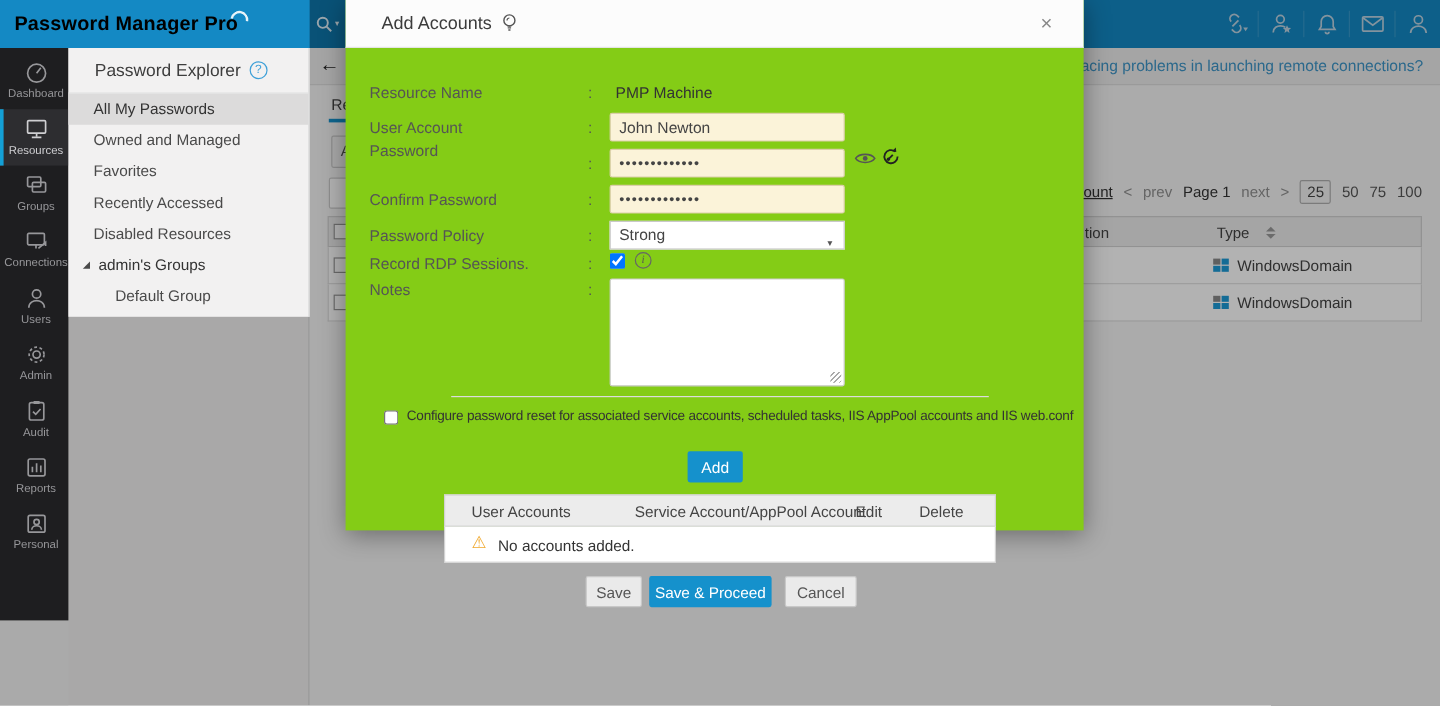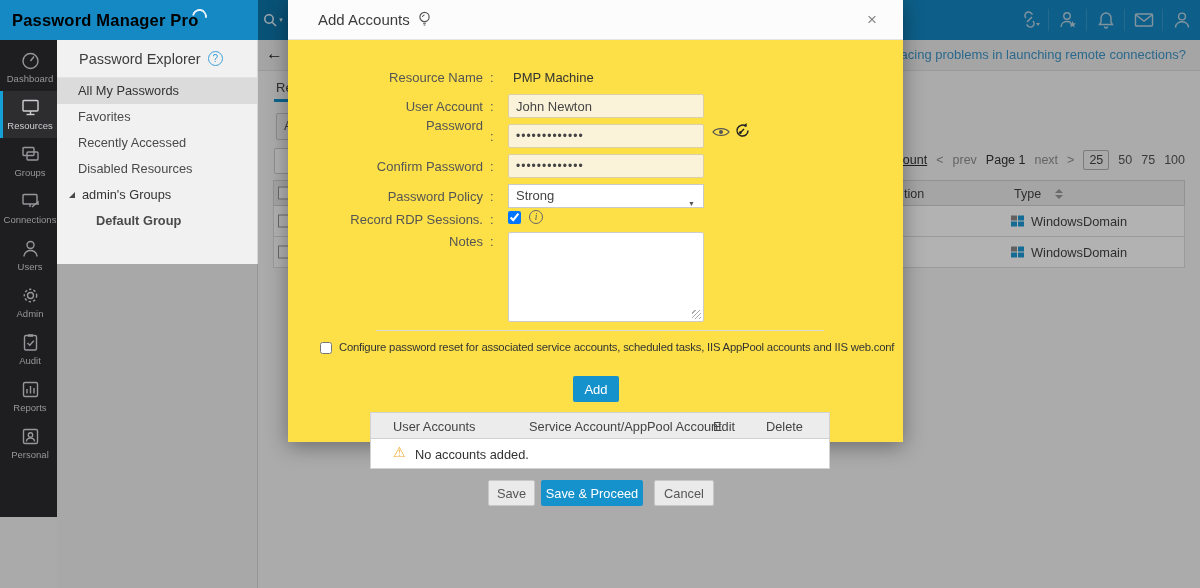--- a/index.html
+++ b/index.html
@@ -29,21 +29,21 @@
   
   #explorer-base { left:57px; top:40px; width:201px; height:548px; background:#f2f1f1; border-right:1px solid #d6d6d6; z-index:1; }
   #explorer { left:57px; top:40px; width:201px; height:224px; background:#f2f1f1; border-right:1px solid #d6d6d6; z-index:20; }
   #explorer-title-row { height:38px; border-bottom:1px solid #e2e2e2; display:flex; align-items:center; padding-left:22px; gap:7px; }
   #explorer-title { font-size:14.5px; color:#3d3d3d; }
   .q-circle { width:15px; height:15px; border-radius:50%; border:1px solid #3ea0d8; color:#3ea0d8; font-size:10px; display:inline-flex; align-items:center; justify-content:center; }
   .exp-item { height:26px; line-height:26px; padding-left:21px; font-size:12.8px; color:#4a4a4a; cursor:pointer; white-space:nowrap; }
   .exp-item.active { background:#dcdbdb; color:#333; }
   .exp-item.group { color:#333; display:flex; align-items:center; gap:7px; padding-left:12px; }
   .tree-caret { width:0; height:0; border-bottom:6px solid #4a4a4a; border-left:6px solid transparent; display:inline-block; }
-  .exp-item.sub { padding-left:39px;font-weight:bold; }
+  .exp-item.sub { padding-left:39px; }
 
   
   #content { left:258px; top:40px; width:942px; height:548px; background:#f5f5f5; z-index:1; }
   #toolbar { left:258px; top:40px; width:942px; height:31px; background:#ededed; border-bottom:1px solid #ddd; z-index:1; }
   #back-arrow { left:266px; top:44px; font-size:17px; color:#222; font-weight:bold; z-index:1; }
   #help-link-row { right:14px; top:46px; display:flex; align-items:center; gap:8px; z-index:1; }
   #help-link { color:#3f96c8; font-size:13px; cursor:pointer; }
   #tab-frag { left:276px; top:80px; font-size:13px; color:#444; z-index:1; }
   #tab-underline { left:274px; top:99px; width:40px; height:3px; background:#1591cc; z-index:1; }
   #btn-frag { left:276px; top:113px; width:60px; height:27px; background:#f2f2f2; border:1px solid #c9c9c9; border-radius:2px; font-size:12.5px; color:#555; padding-left:7px; line-height:25px; z-index:1; }
@@ -67,26 +67,26 @@
   .tri-dn { width:0;height:0;border-left:4px solid transparent;border-right:4px solid transparent;border-top:4px solid #9a9a9a; }
   .win-cell { position:absolute; left:737px; top:50%; transform:translateY(-50%); display:flex; align-items:center; gap:7px; font-size:12.8px; color:#444; }
   .win-icon { display:grid; grid-template-columns:6px 6px; grid-template-rows:5px 5px; gap:1px; }
   .win-icon i { background:#1d9bd7; }
   .win-icon i:first-child { background:#8a8a8a; }
 
   
   #overlay { left:0; top:0; width:1200px; height:588px; background:rgba(0,0,0,0.30); z-index:10; }
 
   
-  #modal { left:288px; top:0; width:615px; height:442px; background:#fde047; box-shadow:0 4px 20px rgba(0,0,0,.38); z-index:30; }
+  #modal { left:288px; top:0; width:615px; height:442px; background:#84cc16; box-shadow:0 4px 20px rgba(0,0,0,.38); z-index:30; }
   #modal-header { height:40px; background:#fcfcfc; border-bottom:1px solid #e4e4e4; display:flex; align-items:center; padding:0 26px 0 30px; gap:8px; }
   #modal-title { font-size:15px; color:#3c3c3c; }
   #modal-close { margin-left:auto; font-size:17px; color:#888; cursor:pointer; line-height:1; }
 
-  .f-label { position:absolute; left:20px; width:175px; text-align:right; font-size:13px; color:#555; }
+  .f-label { position:absolute; left:20px; width:175px; font-size:13px; color:#555; }
   .f-colon { position:absolute; left:202px; font-size:13px; color:#555; }
   .f-value { position:absolute; left:225px; font-size:13px; color:#333; }
   .f-input { position:absolute; left:220px; width:196px; height:24px; background:#fbf3d9; border:1px solid #dbcfa9; border-radius:2px; font-size:13px; color:#444; padding-left:7px; font-family:"Liberation Sans",sans-serif; }
   .f-input.dots { letter-spacing:1px; font-size:12px; }
   #policy-select { position:absolute; left:220px; top:184px; width:196px; height:24px; background:#fff; border:1px solid #c9c9c9; border-radius:0; font-size:13px; color:#444; line-height:22px; padding-left:7px; cursor:pointer; }
   #policy-caret { position:absolute; right:8px; top:8px; font-size:7px; color:#555; }
   #notes-area { position:absolute; left:220px; top:232px; width:196px; height:90px; border:1px solid #ccc; border-radius:2px; resize:none; font-family:"Liberation Sans",sans-serif; }
   #notes-grip { position:absolute; left:404px; top:310px; width:9px; height:9px; background:repeating-linear-gradient(135deg,transparent 0 2px,#aaa 2px 3px); }
   .info-circle { width:14px; height:14px; border-radius:50%; border:1px solid #666; color:#555; font-size:9.5px; font-style:italic; font-family:"Liberation Serif",serif; display:inline-flex; align-items:center; justify-content:center; }
   #eye-icon { position:absolute; left:424px; top:126px; color:#555; }
@@ -310,20 +310,21 @@
     <span class="lbl">Personal</span>
   </div>
 </div>
 
 <div class="abs" id="explorer">
   <div id="explorer-title-row">
     <span id="explorer-title">Password Explorer</span>
     <span class="q-circle">?</span>
   </div>
   <div class="exp-item active">All My Passwords</div>
+  <div class="exp-item">Owned and Managed</div>
   <div class="exp-item">Favorites</div>
   <div class="exp-item">Recently Accessed</div>
   <div class="exp-item">Disabled Resources</div>
   <div class="exp-item group">
     <span class="tree-caret"></span>
     <span>admin's Groups</span>
   </div>
   <div class="exp-item sub">Default Group</div>
 </div>
 

